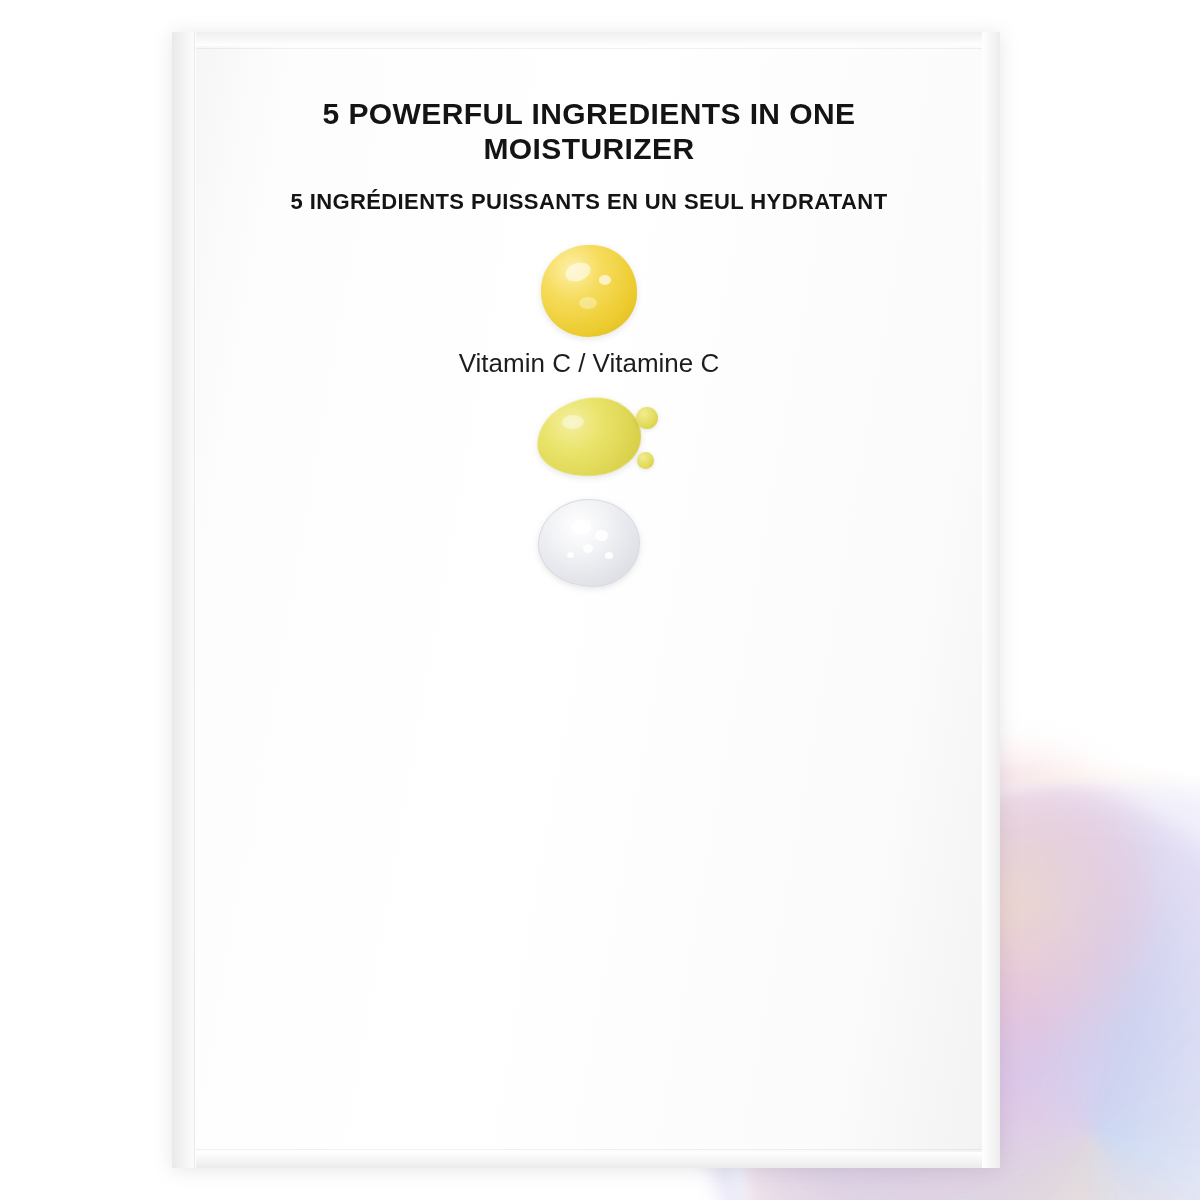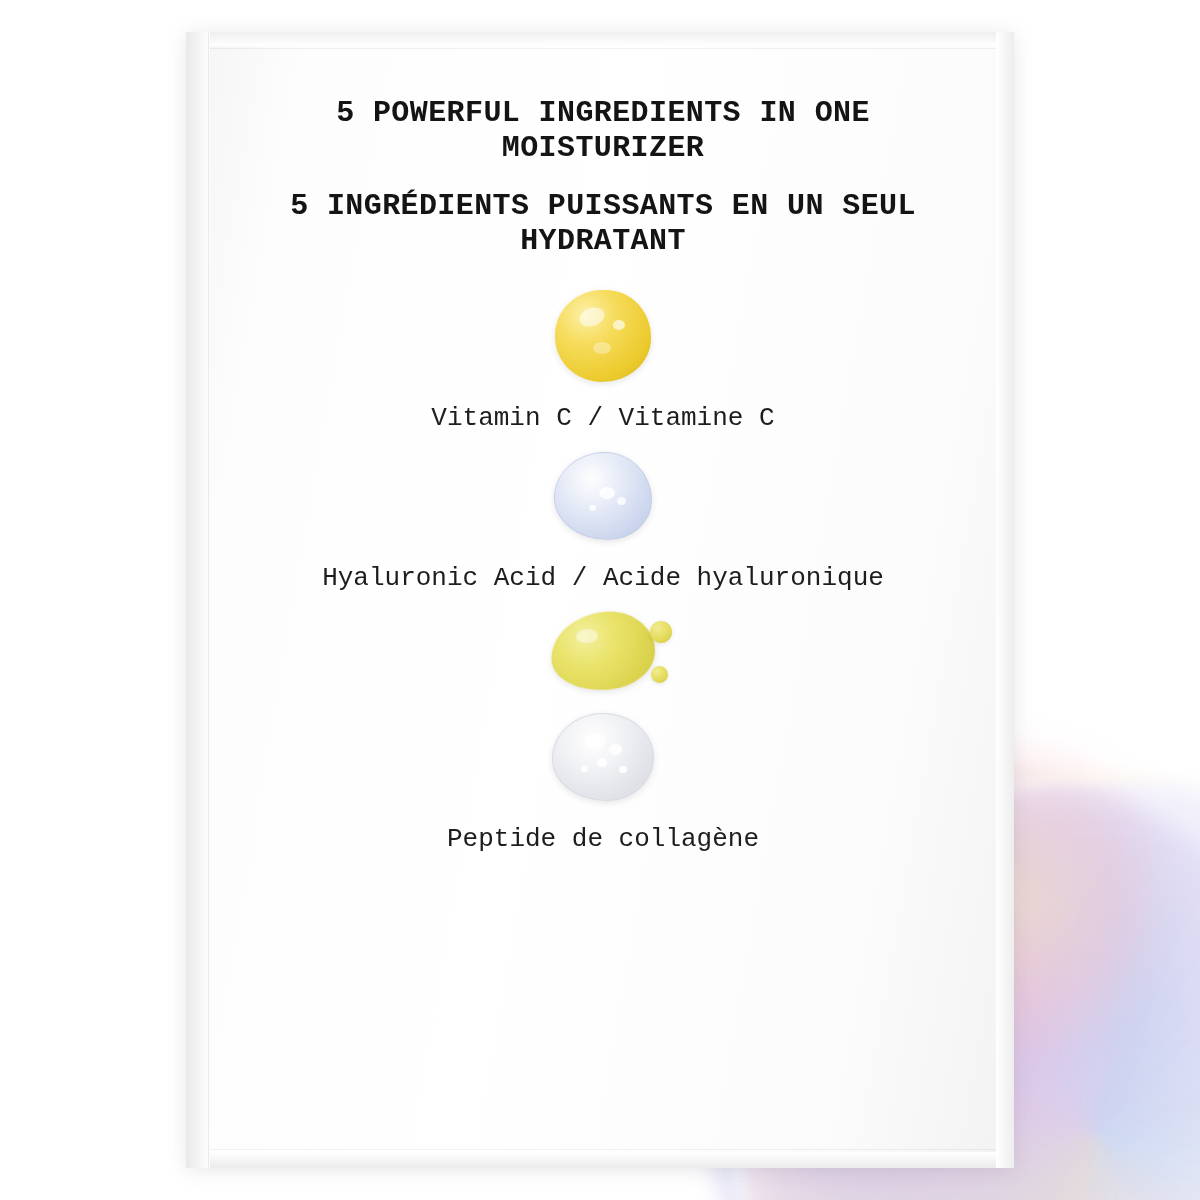--- a/index.html
+++ b/index.html
@@ -78,28 +78,27 @@
         rgba(198,196,238,0.35),
         rgba(180,214,240,0.3),
         rgba(255,214,170,0.35));
     filter: blur(6px);
     opacity: .85;
   }
 
   
   .carton {
     position: absolute;
-    left: 186px;
+    left: 172px;
     top: 32px;
     width: 828px;
     height: 1136px;
     background:
       linear-gradient(100deg, #f4f4f4 0%, #fdfdfd 12%, #ffffff 45%, #fbfbfb 82%, #f2f2f2 100%);
     box-shadow: 0 2px 18px rgba(120,120,130,0.18);
-    font-family: Liberation Mono, monospace;
   }
   
   .fold-left {
     position: absolute;
     left: 0; top: 0; bottom: 0;
     width: 24px;
     background: linear-gradient(90deg, #e9e9ea 0%, #f6f6f6 60%, #fdfdfd 100%);
   }
   .fold-left:after {
     content: "";
@@ -152,21 +151,21 @@
     font-weight: bold;
     letter-spacing: 0.4px;
     line-height: 1.18;
     color: #141414;
   }
   .head-en {
     font-size: 30px;
     margin: 0 0 22px 0;
   }
   .head-fr {
-    font-size: 30px;
+    font-size: 22px;
     margin: 0 0 12px 0;
   }
 
   
   .ingredients {
     margin-top: 30px;
     display: flex;
     flex-direction: column;
     align-items: center;
   }
@@ -182,21 +181,21 @@
     height: 92px;
     display: flex;
     align-items: center;
     justify-content: center;
   }
   .ing-label {
     text-align: center;
     font-size: 26px;
     line-height: 1.25;
     color: #1d1d1d;
-    margin-top: 20px;
+    margin-top: 10px;
   }
   .ing-label .l2 { display: block; }
 
   
   .drop {
     position: relative;
     border-radius: 50%;
     filter: drop-shadow(0 2px 3px rgba(0,0,0,0.10));
   }
   .spark {
@@ -322,32 +321,20 @@
               <span class="spark s1"></span>
               <span class="spark s2"></span>
               <span class="spark s3"></span>
             </div>
           </div>
           <div class="ing-label">
             <span>Vitamin C / Vitamine C</span>
           </div>
         </div>
 
-        <div class="ing ha">
-          <div class="ing-art">
-            <div class="drop drop-ha">
-              <span class="spark s1"></span>
-              <span class="spark s2"></span>
-              <span class="spark s3"></span>
-            </div>
-          </div>
-          <div class="ing-label">
-            <span>Hyaluronic Acid / Acide hyaluronique</span>
-          </div>
-        </div>
 
 
         <div class="ing vite">
           <div class="ing-art vite">
             <div class="drop drop-vite">
               <span class="spark s1" style="width:22px;height:14px;left:26px;top:16px;background:rgba(255,255,255,0.45);"></span>
             </div>
             <span class="sat big"></span>
             <span class="sat small"></span>
           </div>
@@ -357,21 +344,20 @@
           <div class="ing-art">
             <div class="drop drop-col">
               <span class="spark s1"></span>
               <span class="spark s2"></span>
               <span class="spark s3"></span>
               <span class="spark s4"></span>
               <span class="spark s5"></span>
             </div>
           </div>
           <div class="ing-label">
-            <span class="l2">Peptide de collagène</span>
           </div>
         </div>
 
       </div>
 
 
     </div>
   </div>
 </div>
 

